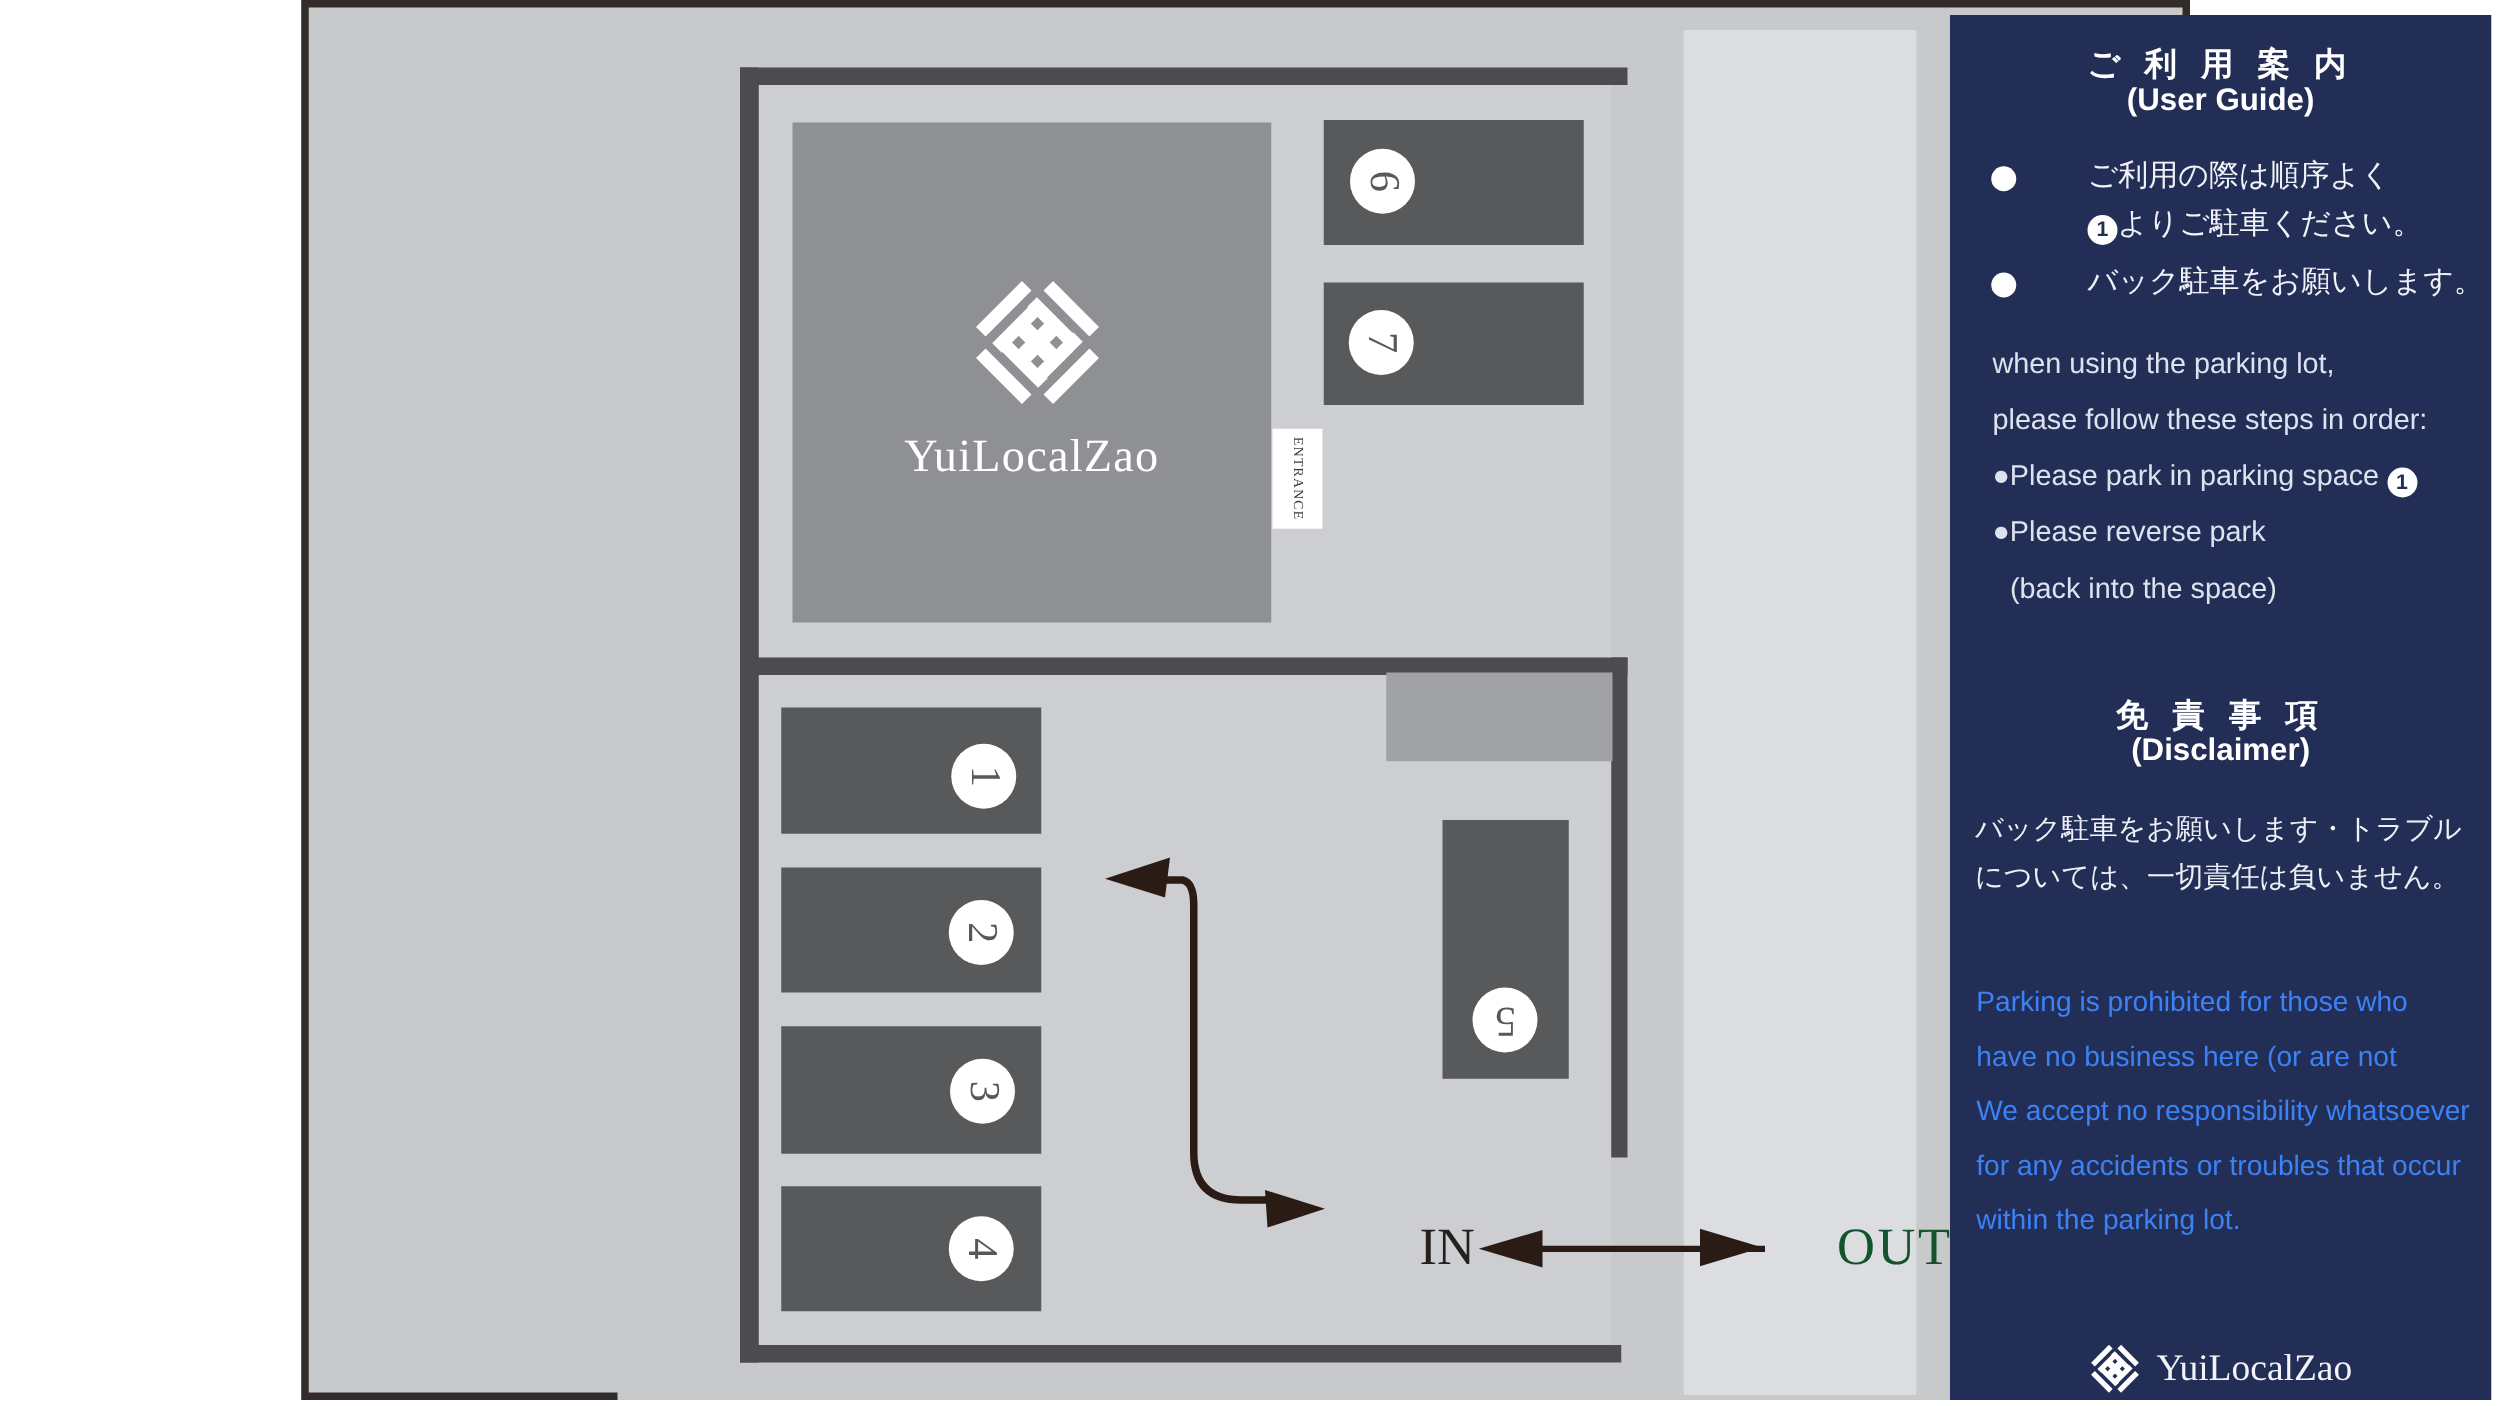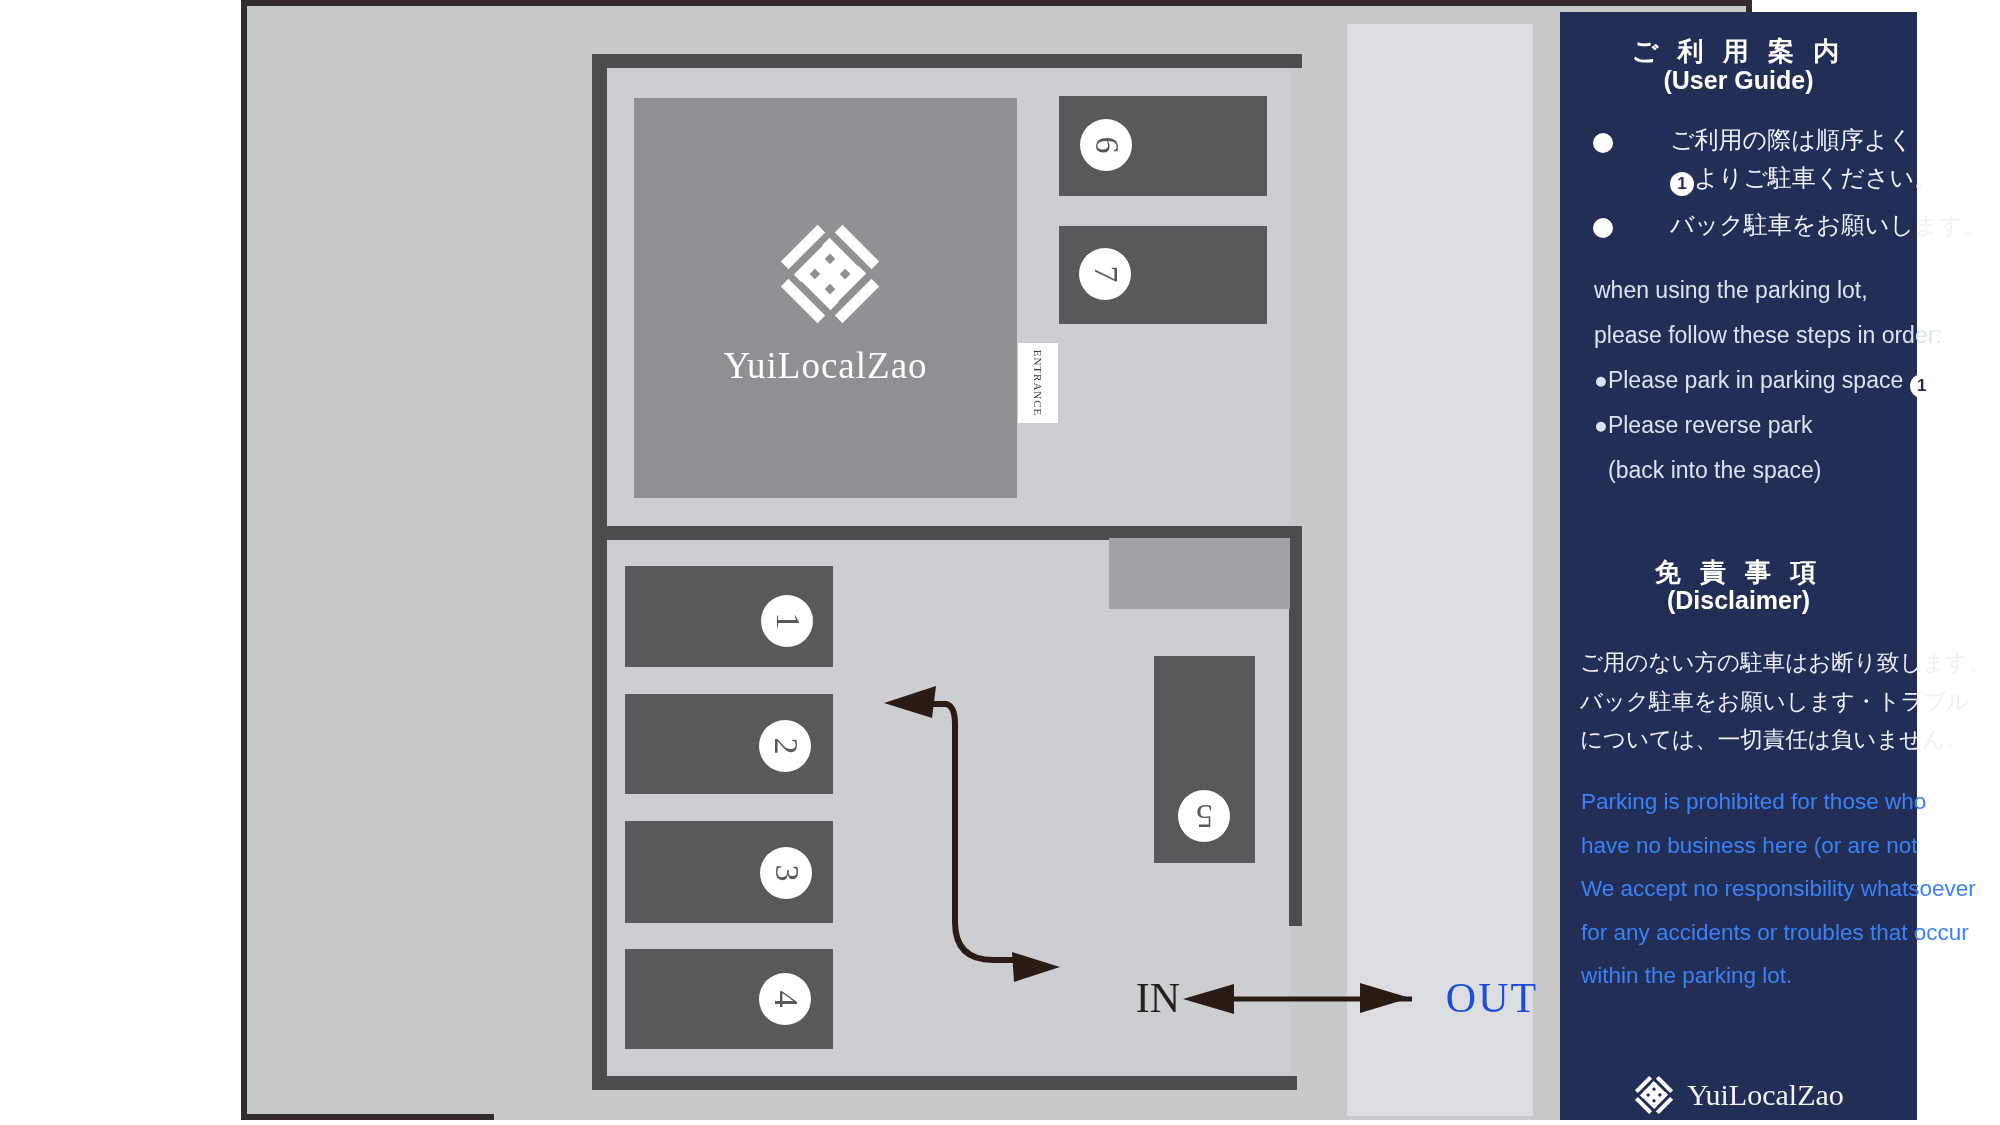--- a/index.html
+++ b/index.html
@@ -29,23 +29,23 @@
   .st6{left:565px;top:84px;width:208px;height:100px;}
   .st7{left:565px;top:214px;width:208px;height:98px;}
   .numc{position:absolute;width:52px;height:52px;background:#ffffff;border-radius:50%;display:flex;align-items:center;justify-content:center;}
   .numc span{font-family:"Liberation Serif",serif;font-size:34px;color:#57585a;transform:rotate(90deg);}
   .numc.flip span{transform:rotate(180deg);}
   .nc1{left:267px;top:583px;} .nc2{left:265px;top:708px;} .nc3{left:266px;top:835px;} .nc4{left:265px;top:961px;}
   .nc5{left:684px;top:778px;} .nc6{left:586px;top:107px;} .nc7{left:585px;top:236px;}
   .patch{position:absolute;left:615px;top:526px;width:181px;height:71px;background:#a1a2a5;}
   .flow{position:absolute;left:0;top:0;width:1066px;height:1108px;pointer-events:none;}
   .inlab{position:absolute;left:616px;top:962px;width:70px;text-align:right;font-family:"Liberation Serif",serif;font-size:42px;color:#25201b;}
-  .outlab{position:absolute;left:928px;top:962px;width:140px;text-align:center;font-family:"Liberation Serif",serif;font-size:42px;color:#1d4ed8;letter-spacing:2px;}
+  .outlab{position:absolute;left:928px;top:962px;width:140px;text-align:right;font-family:"Liberation Serif",serif;font-size:42px;color:#14532d;letter-spacing:2px;}
   
-  .panel{position:absolute;left:1313px;top:6px;width:357px;height:1108px;background:#232e56;color:#eef0f7;}
+  .panel{position:absolute;left:1313px;top:6px;width:433px;height:1108px;background:#232e56;color:#eef0f7;}
   .pt{position:absolute;left:0;width:100%;text-align:center;font-weight:bold;color:#ffffff;}
   .t1{top:22px;font-size:26px;letter-spacing:6px;}
   .t2{top:54px;font-size:25px;letter-spacing:0;}
   .t3{top:543px;font-size:26px;letter-spacing:6px;}
   .t4{top:574px;font-size:25px;}
   .marker{position:absolute;left:33px;width:20px;height:20px;border-radius:50%;background:#ffffff;}
   .bl{position:absolute;left:86px;white-space:nowrap;font-size:24px;color:#f0f2f8;margin-left:24px;}
   .badge{display:inline-flex;width:24px;height:24px;border-radius:50%;background:#ffffff;color:#232e56;font-weight:bold;font-size:17px;align-items:center;justify-content:center;vertical-align:-3px;}
   .steps{position:absolute;left:34px;top:256px;font-size:23px;line-height:45px;color:#dde2ef;white-space:nowrap;}
   .jpdisc{position:absolute;left:20px;top:632px;font-size:22.5px;line-height:38.5px;color:#eef0f7;white-space:nowrap;}
@@ -165,21 +165,20 @@
       <div>please follow these steps in order:</div>
       <div><span>●Please park in parking space</span> <span class="badge">1</span></div>
       <div>●Please reverse park</div>
       <div style="padding-left:14px;">(back into the space)</div>
     </div>
 
     <div class="pt t3">免 責 事 項</div>
     <div class="pt t4">(Disclaimer)</div>
 
     <div class="jpdisc">
-      <div>ご用のない方の駐車はお断り致します。</div>
       <div>バック駐車をお願いします・トラブル</div>
       <div>については、一切責任は負いません。</div>
     </div>
 
     <div class="endisc">
       <div>Parking is prohibited for those who</div>
       <div>have no business here (or are not</div>
       <div>We accept no responsibility whatsoever</div>
       <div>for any accidents or troubles that occur</div>
       <div>within the parking lot.</div>

